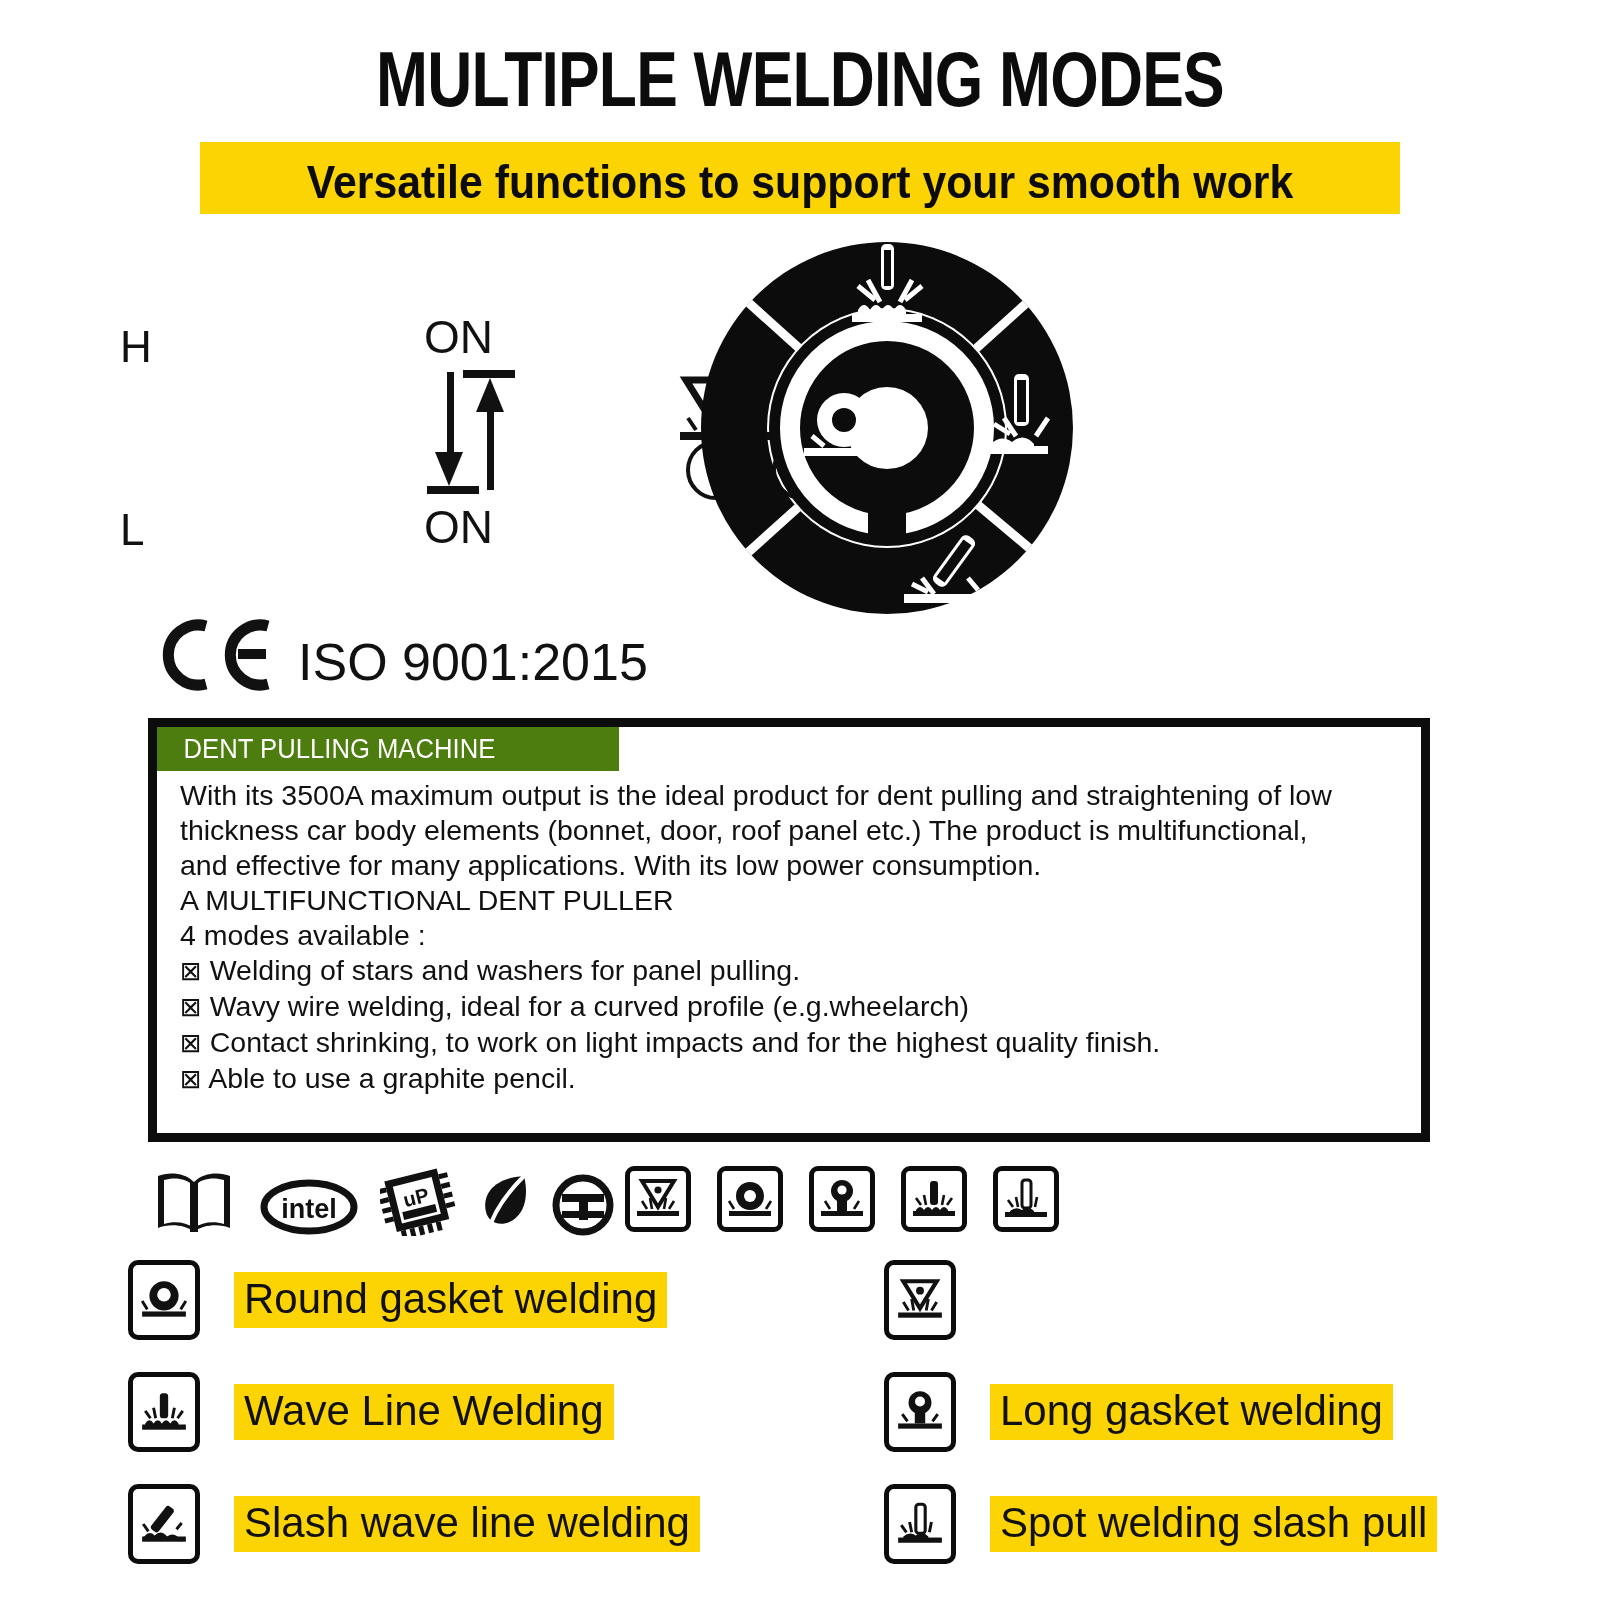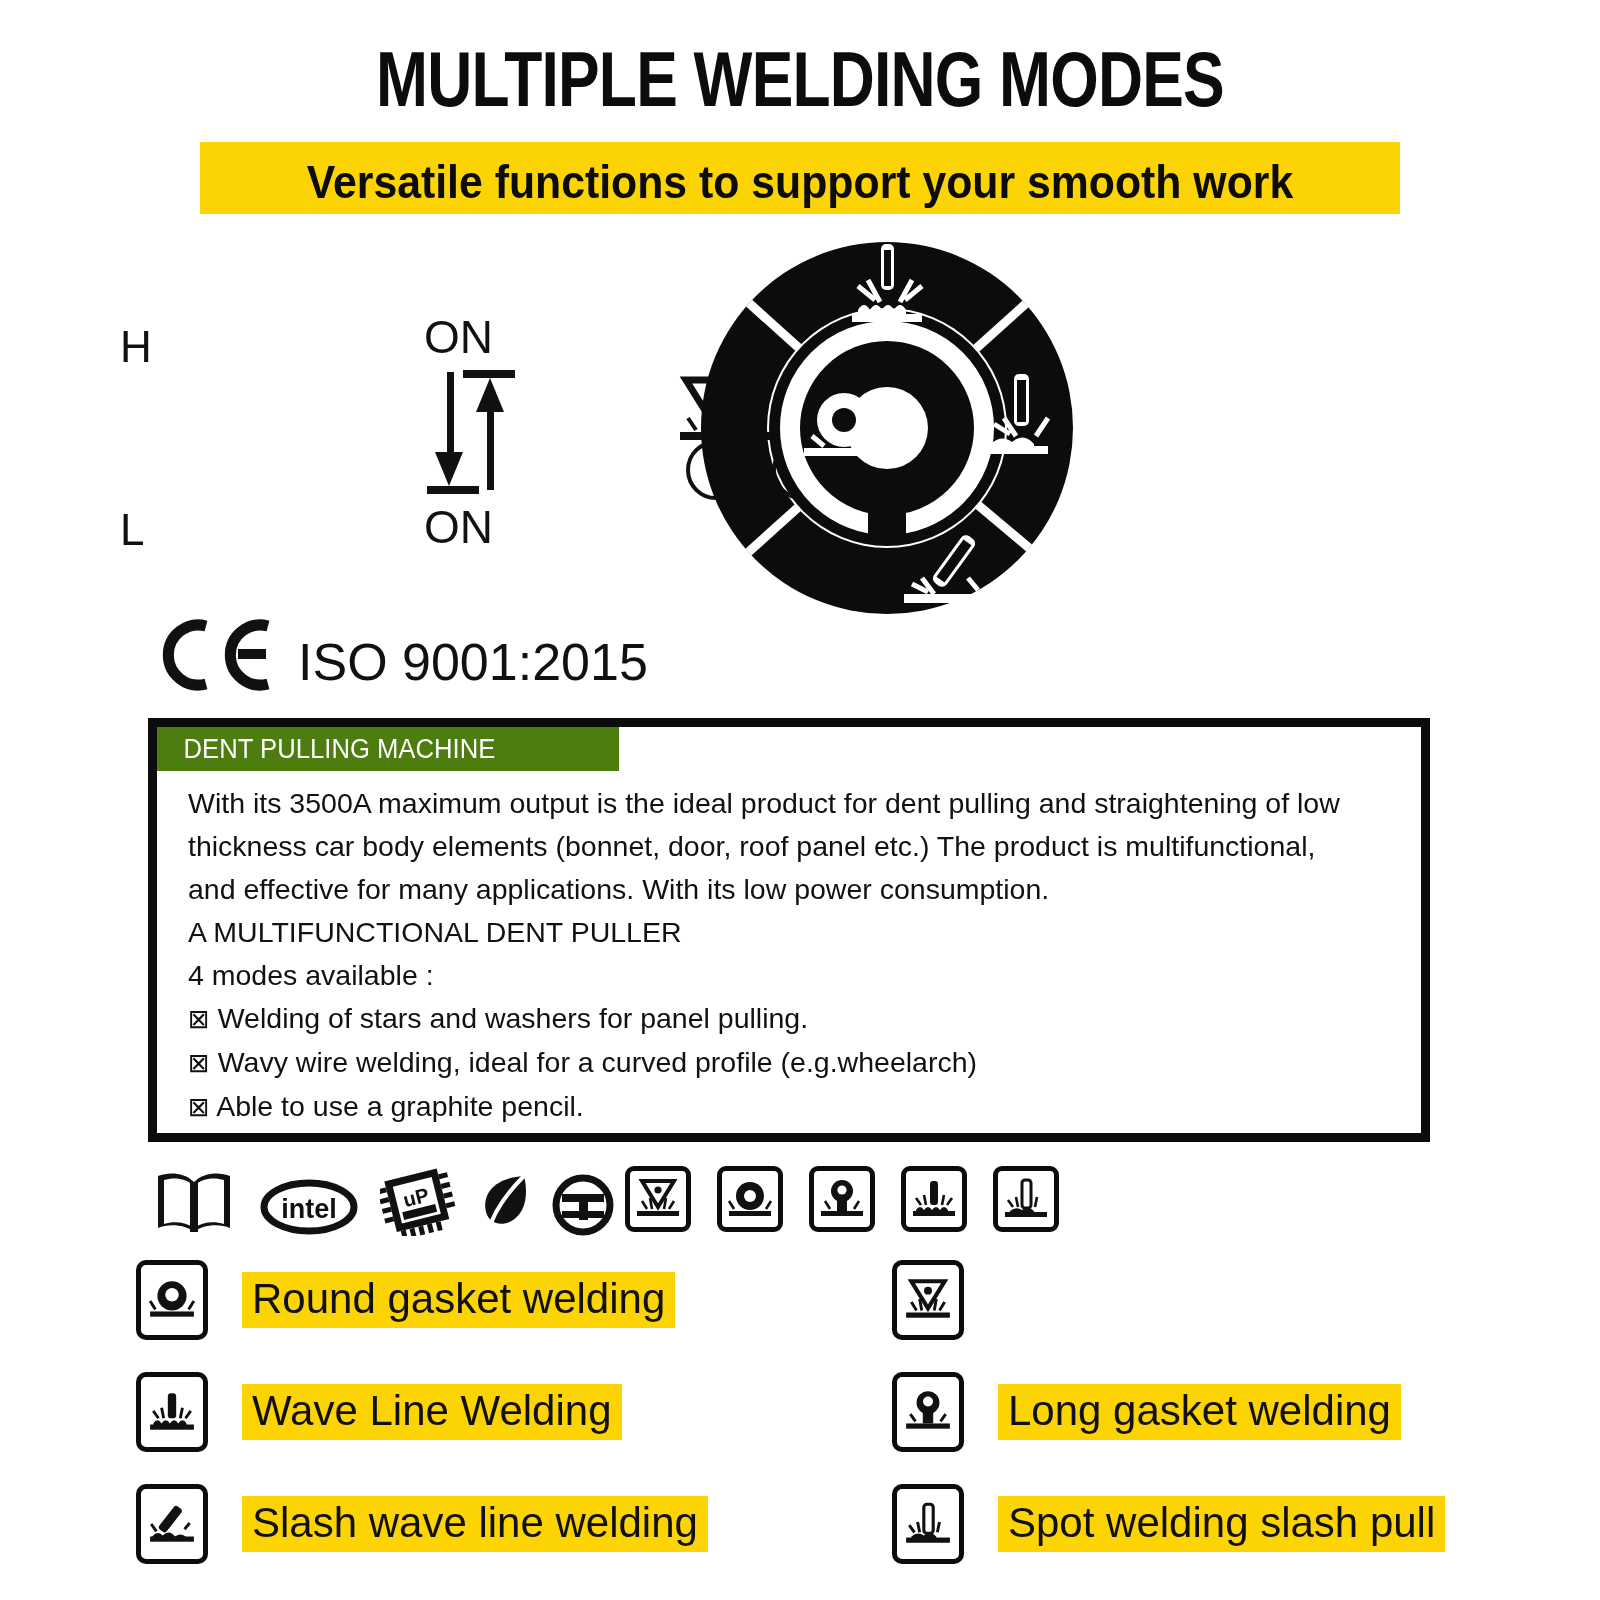--- a/index.html
+++ b/index.html
@@ -69,36 +69,36 @@
     display:flex;align-items:center;
   }
   .desc-tab span{
     color:#fff;font-size:27px;font-weight:400;padding-left:28px;
     transform:scaleX(0.95);transform-origin:left center;white-space:nowrap;
   }
   .desc-body{
     position:absolute;left:180px;top:778px;width:1220px;
     font-size:28.5px;line-height:35px;color:#111;
   }
-  .desc-body p{margin:8px;}
+  .desc-body p{margin:0;}
   .desc-body .bul{white-space:nowrap;}
   .bx{font-family:"DejaVu Sans", sans-serif;font-size:26px;}
 
   
   .badges{position:absolute;left:150px;top:1166px;display:flex;align-items:flex-end;gap:22px;}
   .badges .mini{display:block;}
   .modebox-strip{position:absolute;left:625px;top:1166px;display:flex;gap:26px;}
   .modebox{
     width:66px;height:66px;border:5px solid #0c0c0c;border-radius:9px;
     box-sizing:border-box;background:#fff;
     display:flex;align-items:center;justify-content:center;
   }
 
   
-  .legend{position:absolute;left:8px;top:1244px;width:1381px;height:340px;}
+  .legend{position:absolute;left:0;top:1244px;width:1381px;height:340px;}
   .lg-col{position:absolute;width:760px;}
   .lg-col.left{left:128px;}
   .lg-col.right{left:884px;}
   .lg-row{position:relative;height:112px;display:flex;align-items:center;}
   .lg-icon{
     width:72px;height:80px;border:5px solid #0c0c0c;border-radius:10px;
     box-sizing:border-box;background:#fff;flex:0 0 auto;
     display:flex;align-items:center;justify-content:center;
   }
   .lg-label{
@@ -247,20 +247,24 @@
     <p>A MULTIFUNCTIONAL DENT PULLER</p>
     <p>4 modes available :</p>
 
     <p class="bul">
       <span class="bx">⊠</span>
       <span>Welding of stars and washers for panel pulling.</span>
     </p>
     <p class="bul">
       <span class="bx">⊠</span>
       <span>Wavy wire welding, ideal for a curved profile (e.g.wheelarch)</span>
+    </p>
+    <p class="bul">
+      <span class="bx">⊠</span>
+      <span>Contact shrinking, to work on light impacts and for the highest quality finish.</span>
     </p>
     <p class="bul">
       <span class="bx">⊠</span>
       <span>Able to use a graphite pencil.</span>
     </p>
   </div>
 
   <div class="badges">
 
     <svg class="mini" width="88" height="68" viewBox="0 0 88 68">

